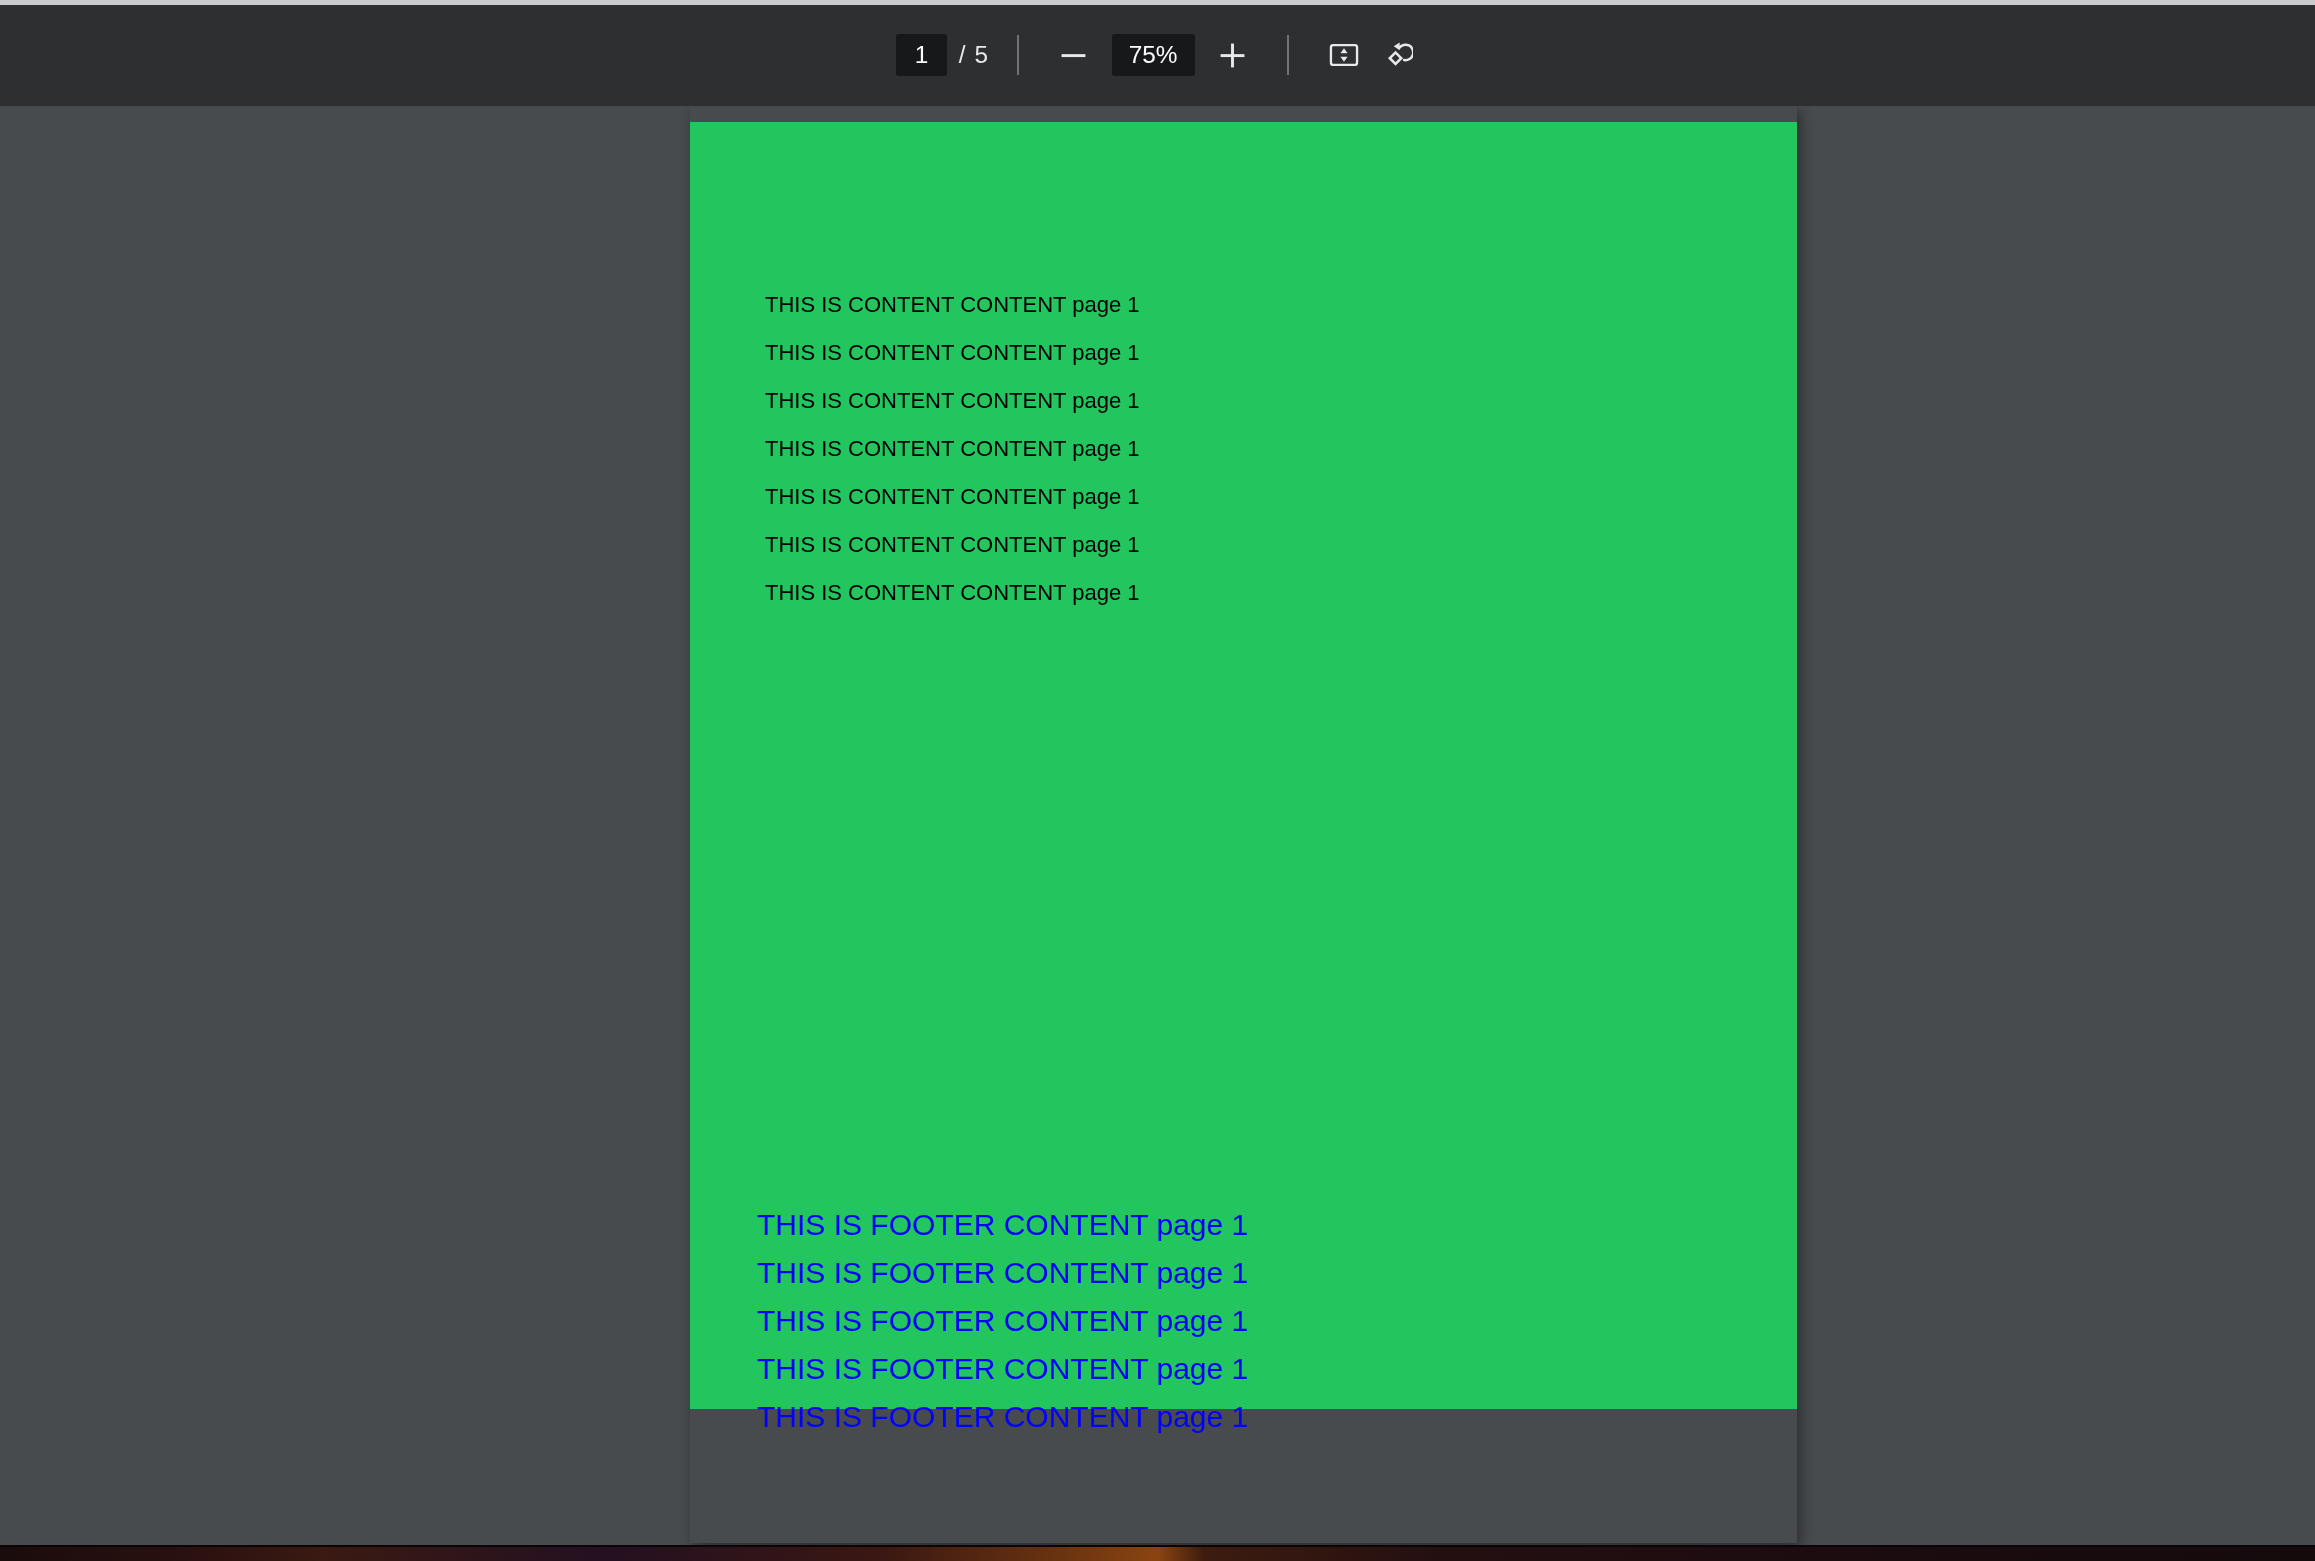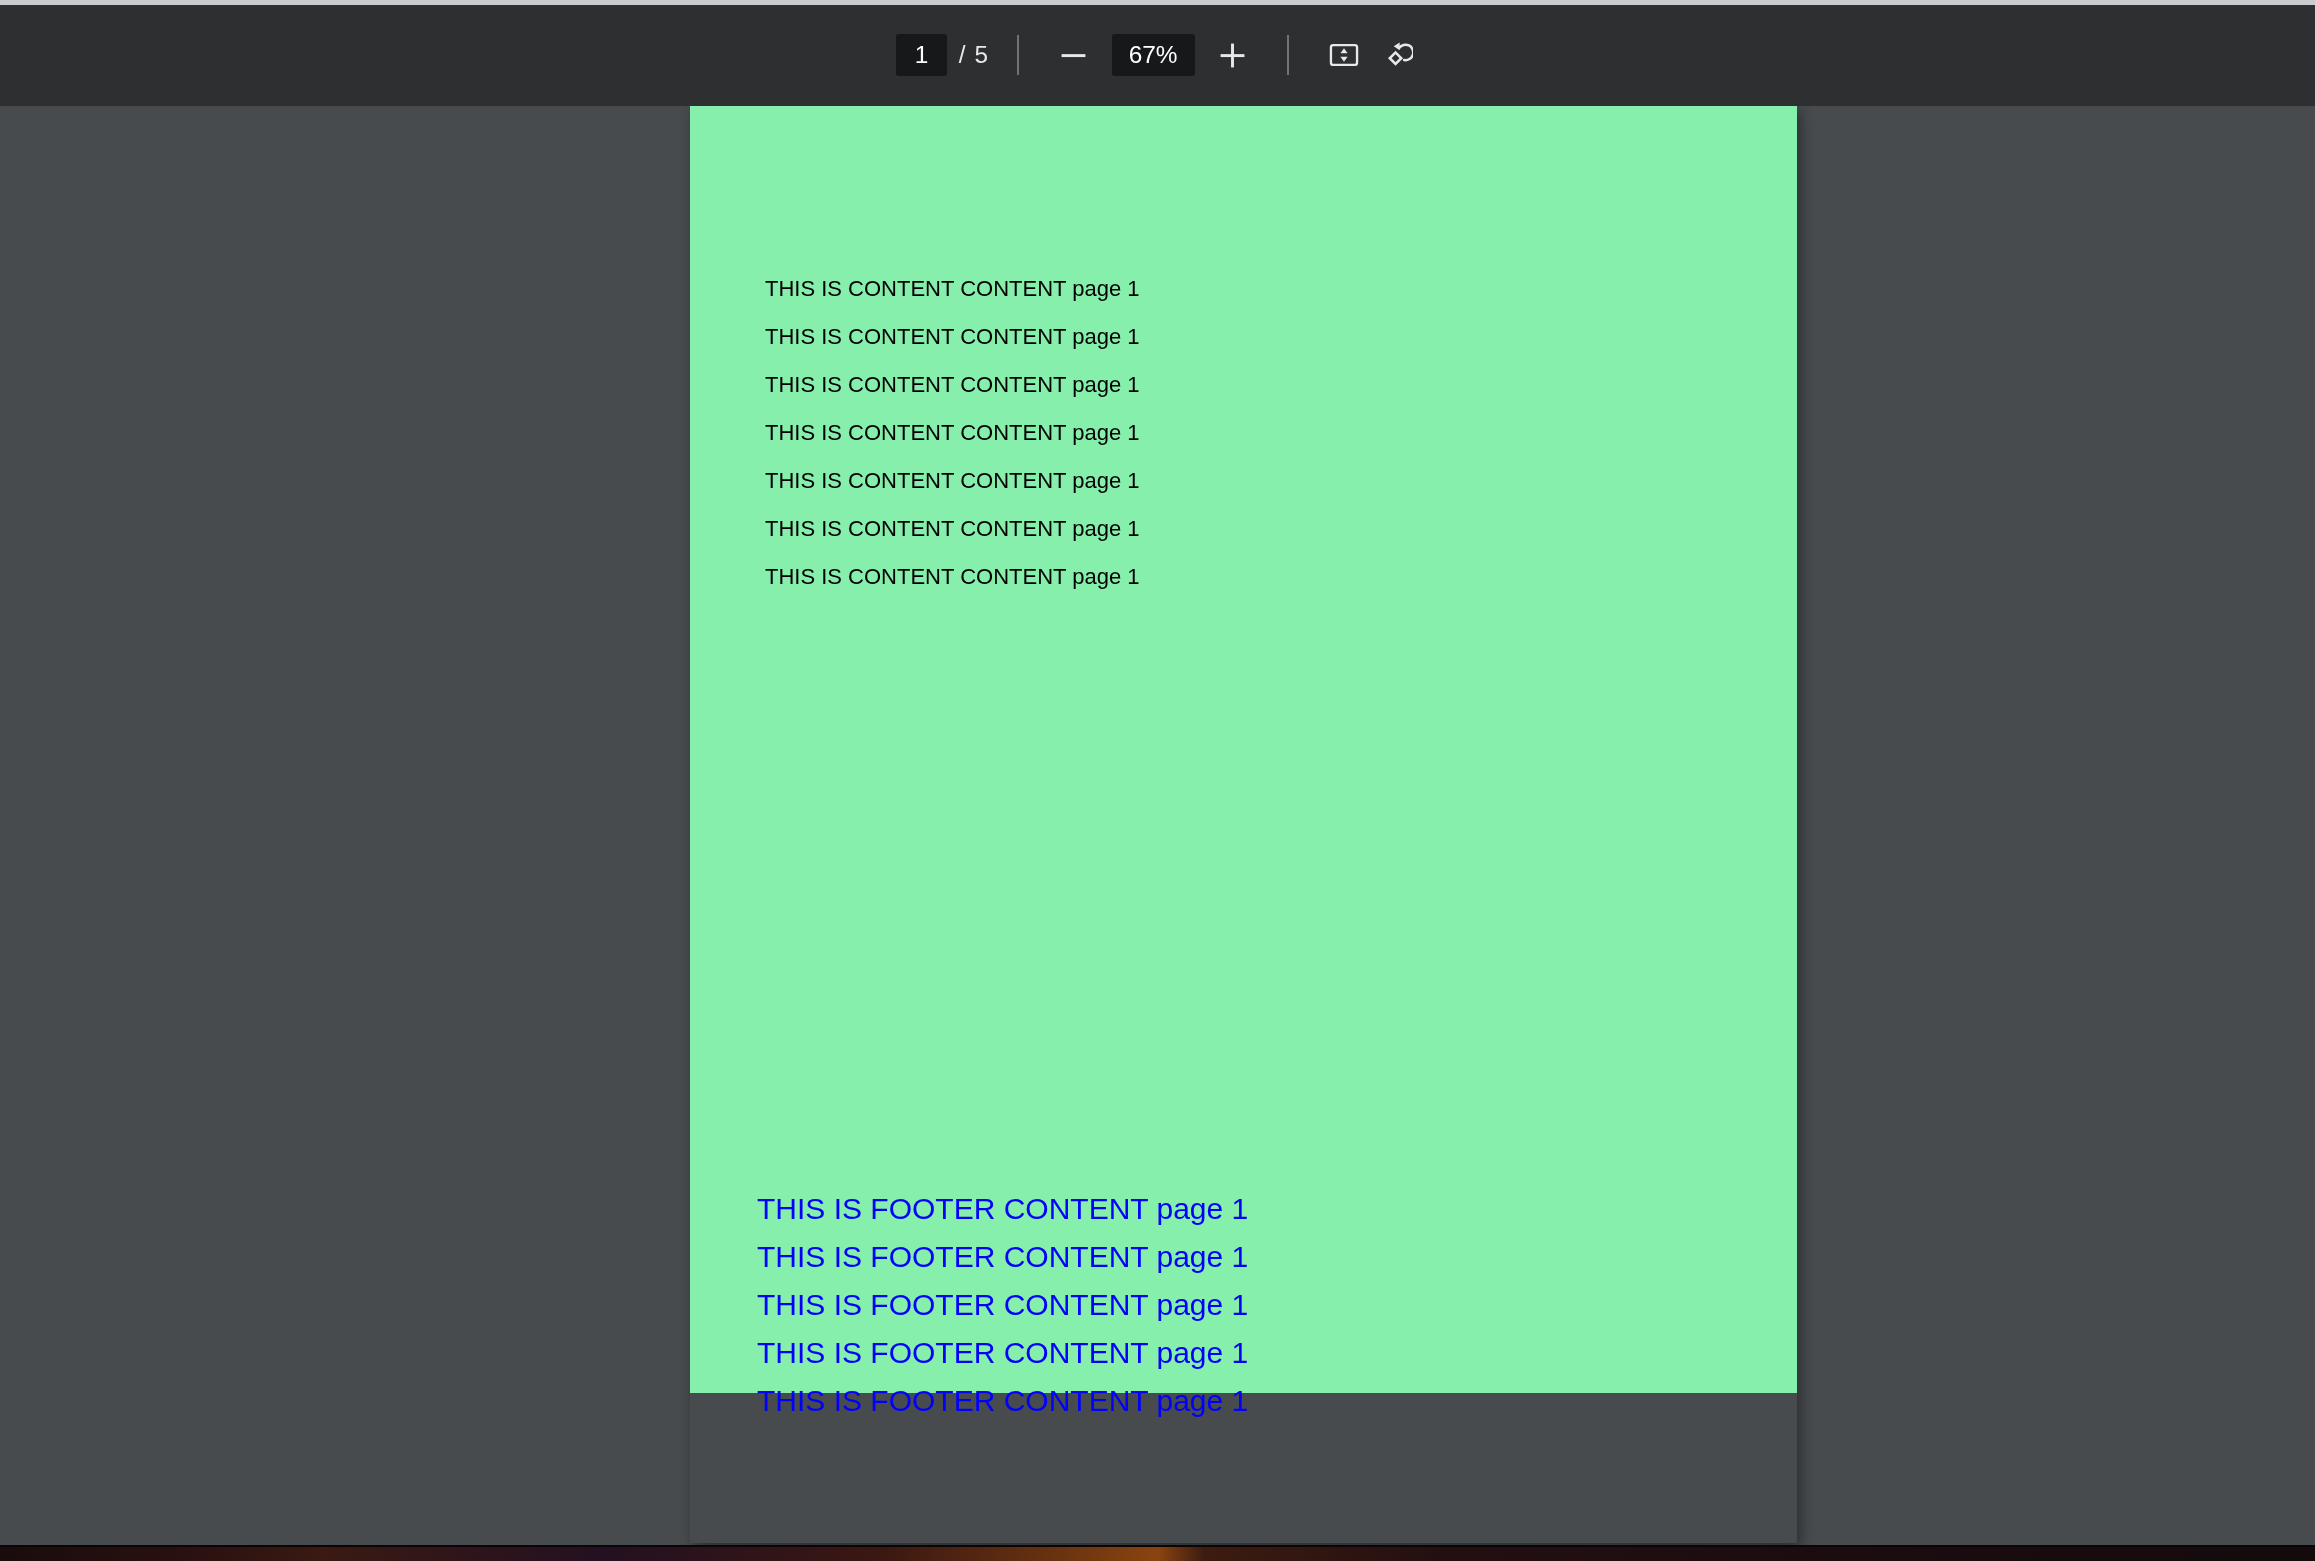--- a/index.html
+++ b/index.html
@@ -128,25 +128,25 @@
     position: absolute;
     top: 0px;
     left: 690px;
     width: 1107px;
     height: 1437px;
     box-shadow: 3.6px 5.4px 12.7px rgba(0,0,0,0.45);
   }
 
   .pdf-page {
     position: absolute;
-    top: 0px;
+    top: 16px;
     left: 690px;
     width: 1107px;
     height: 1287px;
-    background: #86efac;
+    background: #22c55e;
   }
 
   .content-block {
     position: absolute;
     top: 159px;
     left: 75px;
   }
   .content-line {
     color: #000000;
     font-size: 22px;
@@ -214,21 +214,21 @@
       <div class="divider"></div>
 
       <button class="tb-btn">
         <span>
           <svg class="icon-svg" width="33" height="33" viewBox="0 0 36 36">
             <rect x="5" y="16.5" width="26" height="3.2" fill="#e8e8e8"></rect>
           </svg>
         </span>
       </button>
 
-      <div class="zoom-field">67%</div>
+      <div class="zoom-field">75%</div>
 
       <button class="tb-btn">
         <span>
           <svg class="icon-svg" width="33" height="33" viewBox="0 0 36 36">
             <rect x="5" y="16.5" width="26" height="3.2" fill="#e8e8e8"></rect>
             <rect x="16.4" y="5" width="3.2" height="26" fill="#e8e8e8"></rect>
           </svg>
         </span>
       </button>
 

